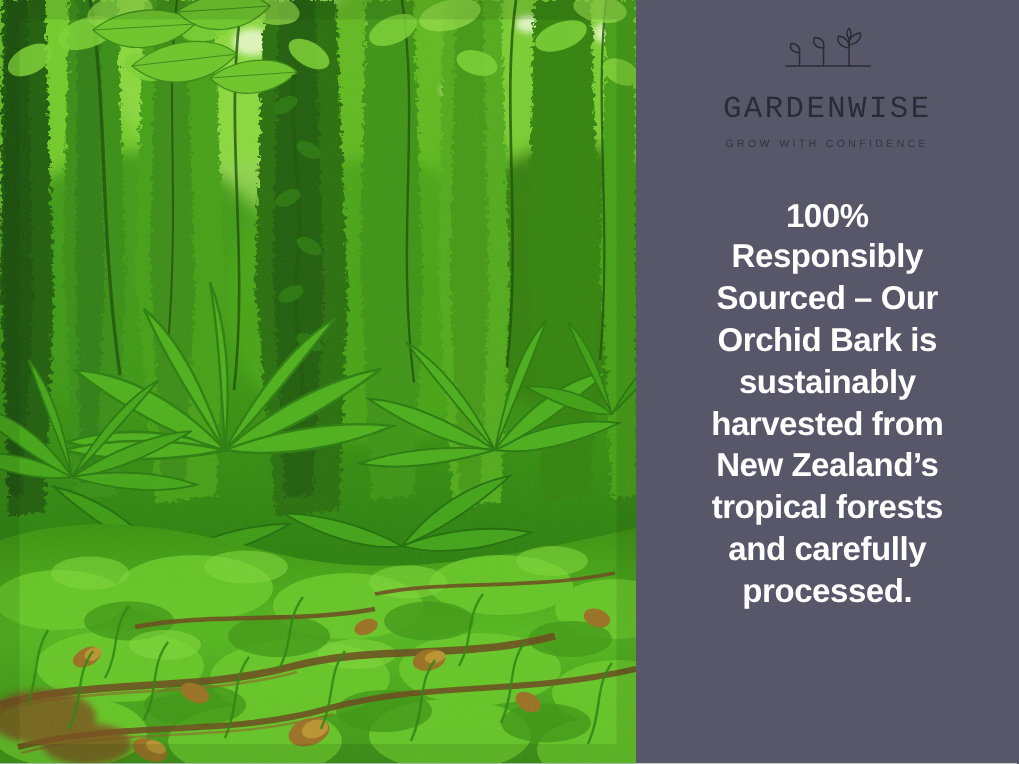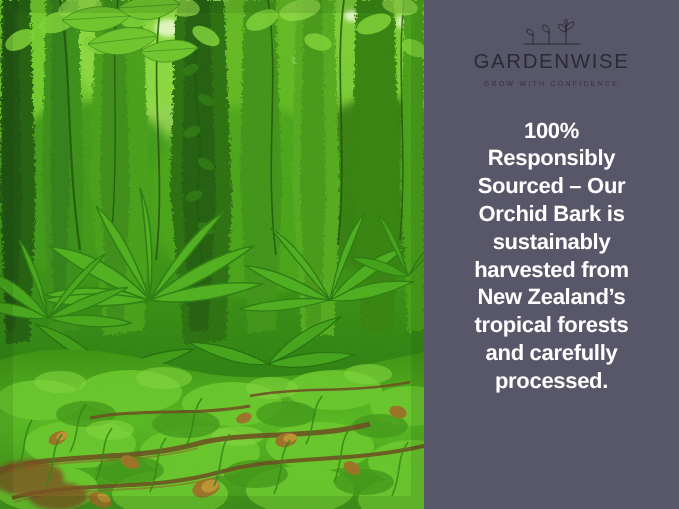--- a/index.html
+++ b/index.html
@@ -53,22 +53,22 @@
     display: flex;
     flex-direction: column;
     align-items: center;
   }
   .logo-mark {
     width: 66px;
     height: 30px;
     display: block;
   }
   .logo-wordmark {
-    margin-top: 3px;
-    font-family: Liberation Sans, sans-serif;
+    margin-top: 16px;
+    font-family: Liberation Mono, monospace;
     font-size: 20.5px;
     font-weight: 400;
     letter-spacing: 1.6px;
     color: #2b2b35;
     line-height: 1;
     white-space: nowrap;
   }
   .logo-tagline {
     margin-top: 8px;
     font-family: "Liberation Sans", sans-serif;

